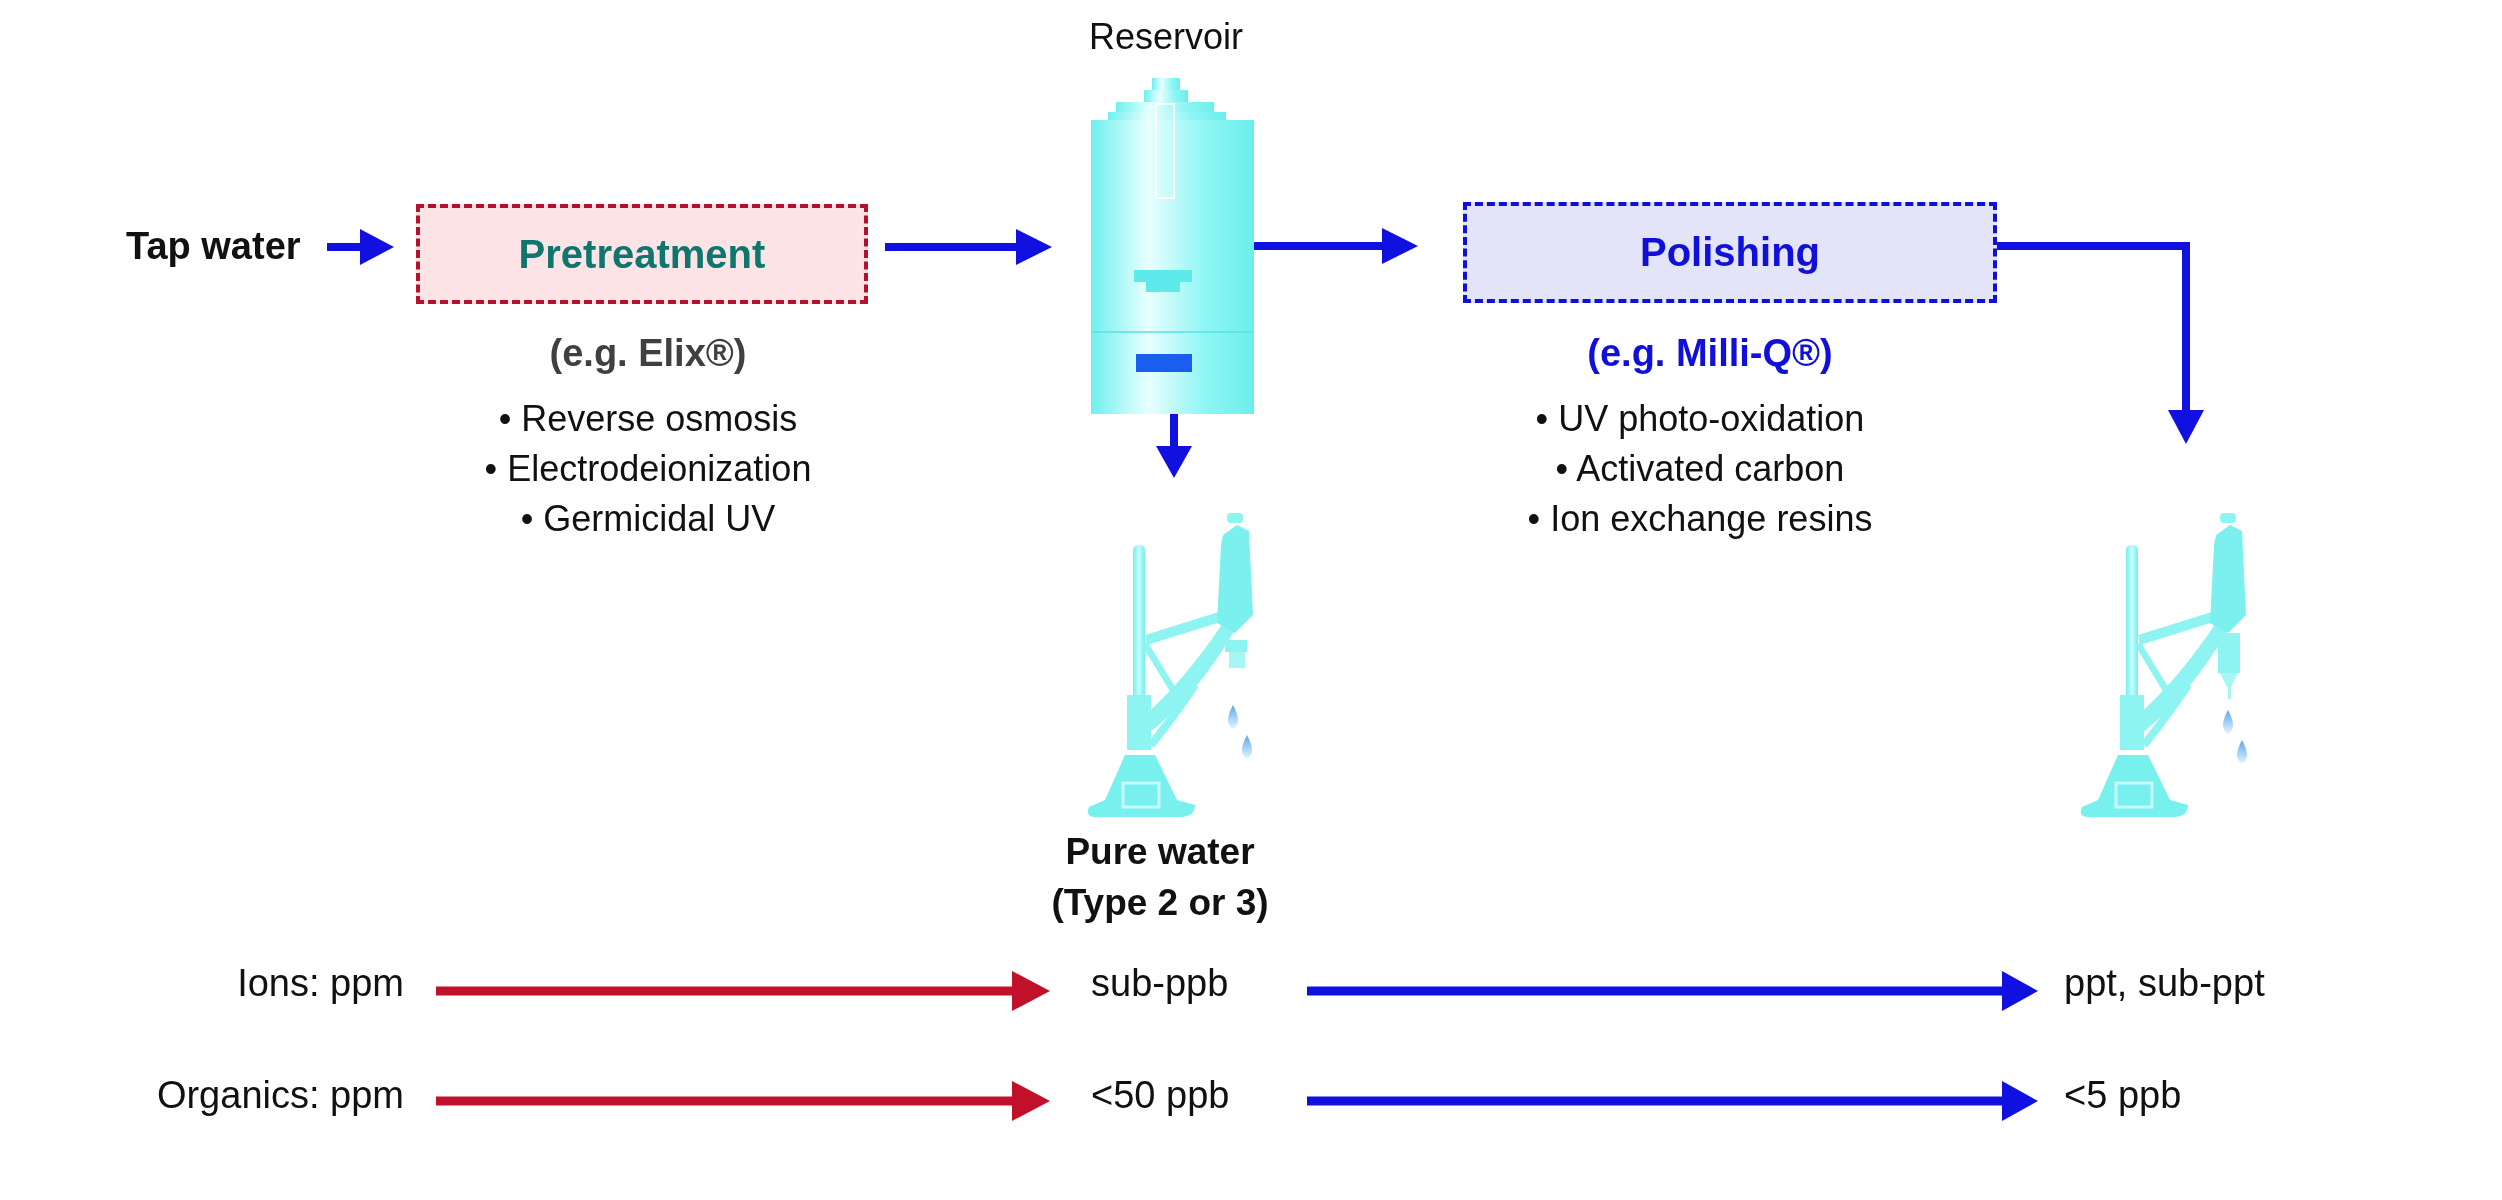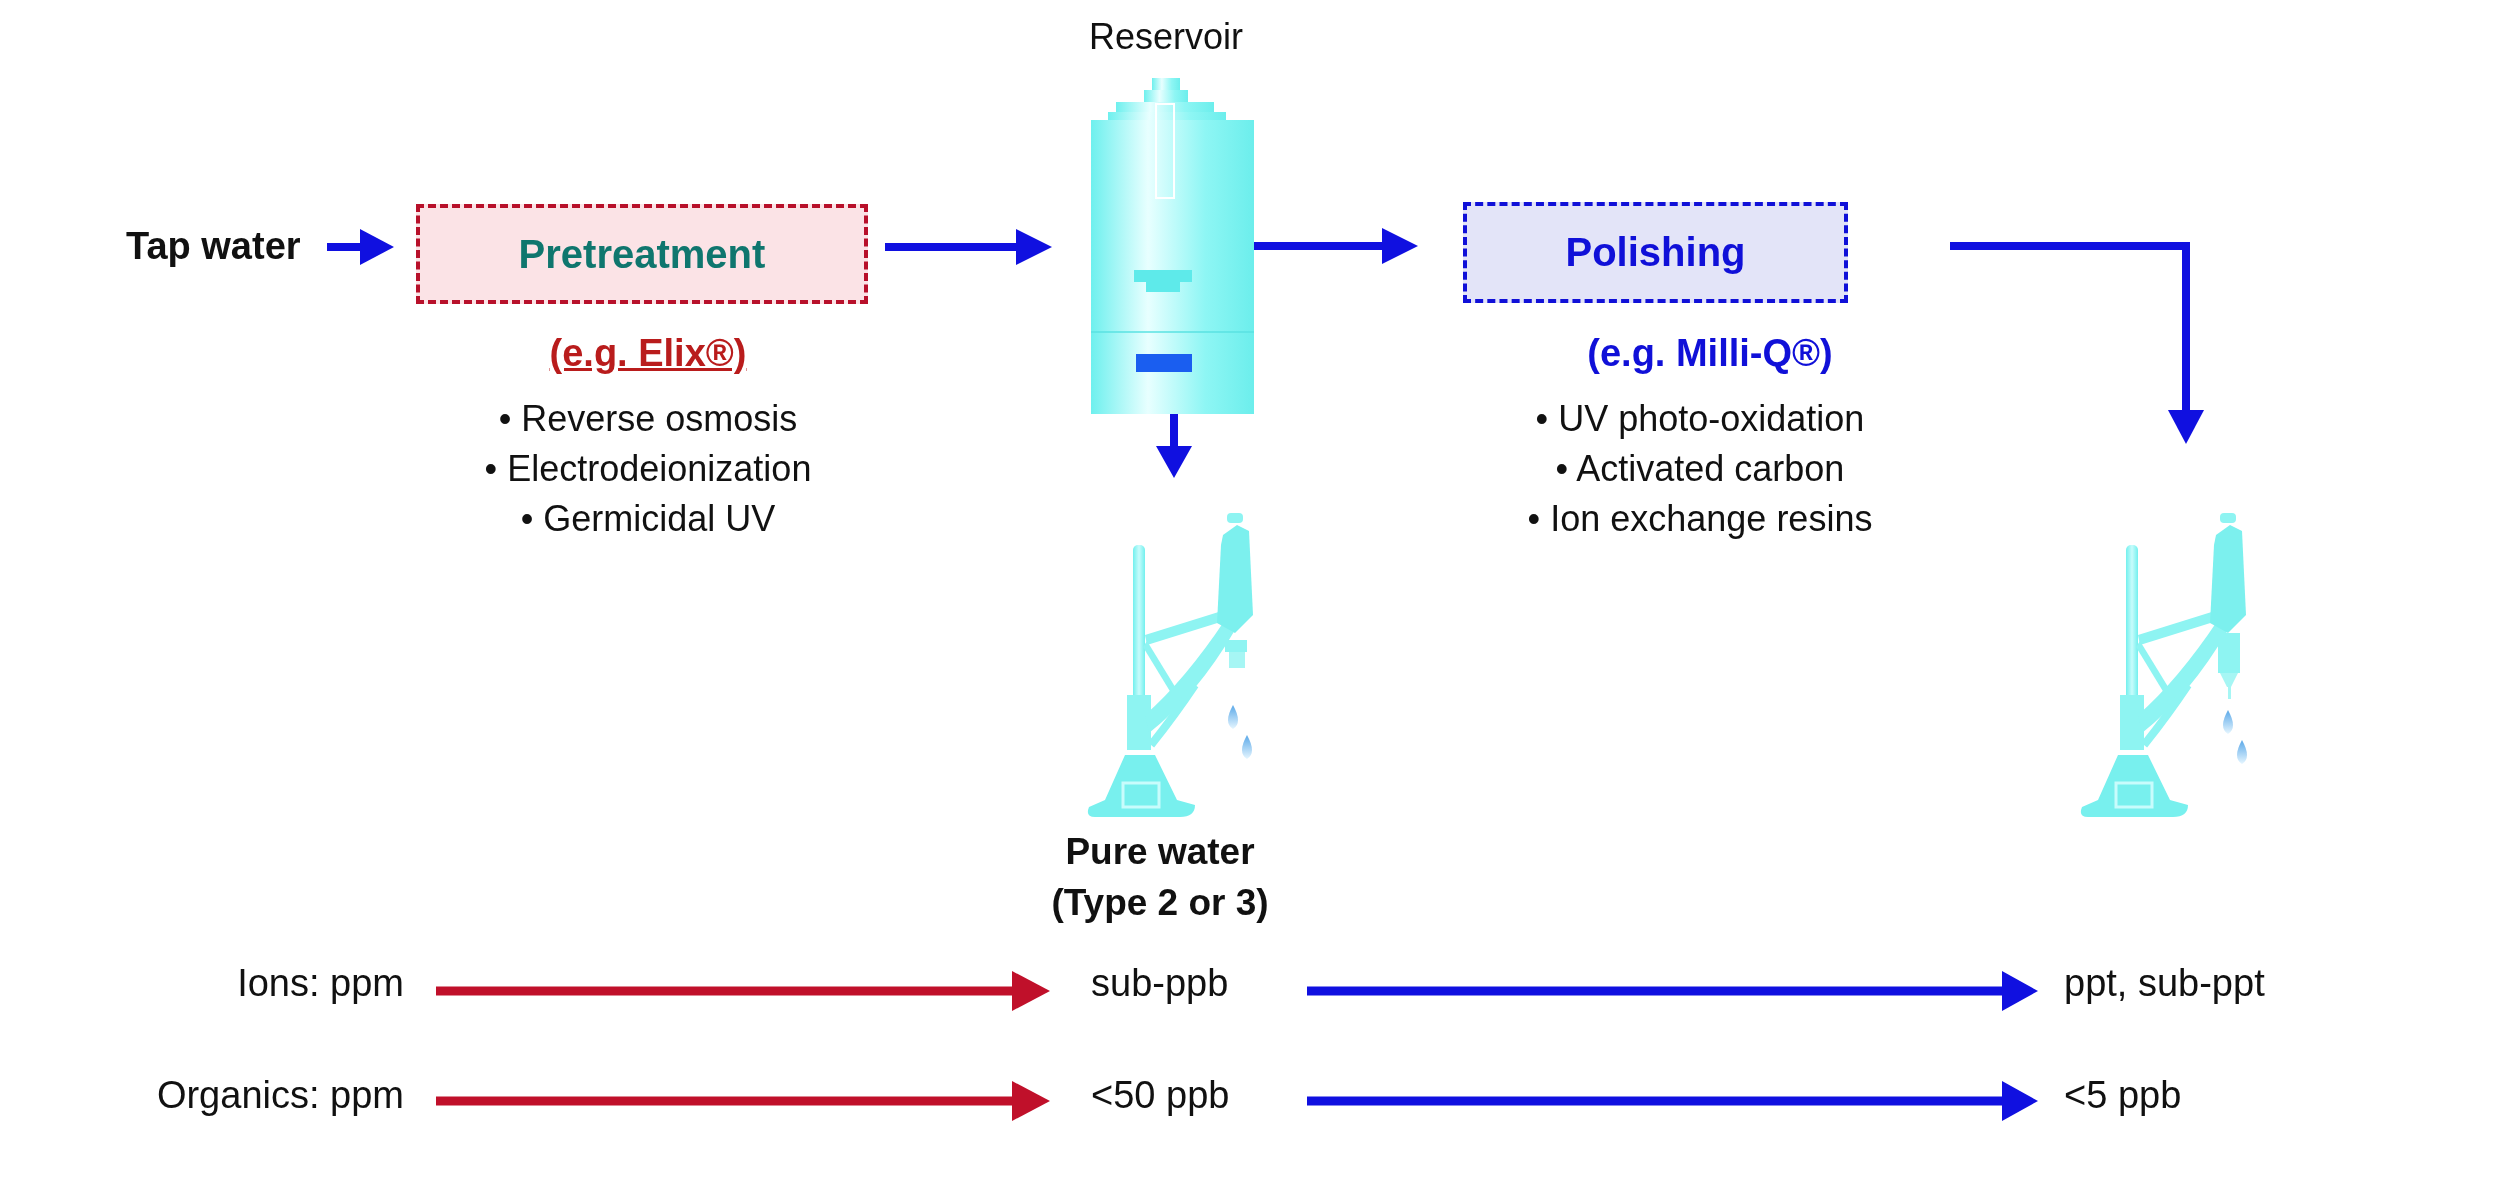--- a/index.html
+++ b/index.html
@@ -70,21 +70,21 @@
     <line x1="1307" y1="1101" x2="2004" y2="1101" stroke="#1010e0" stroke-width="9"></line>
     <polygon points="2002,1081 2038,1101 2002,1121" fill="#1010e0"></polygon>
   </g>
 </svg>
 
 <div class="abs txt bold" style="left:126px; top:225px; font-size:38px;">Tap water</div>
 
 <div class="stage-box" style="left:416px; top:204px; width:452px; height:100px; border-color:#b8102a; background:#fbe3e6; color:#0f766e;">
   <span>Pretreatment</span>
 </div>
-<div class="abs txt center sub" style="left:648px; top:332px; color:#b91c1c;text-decoration:underline;">(e.g. Elix®)</div>
+<div class="abs txt center sub" style="left:648px; top:332px; color:#404040;">(e.g. Elix®)</div>
 <div class="abs center bullets" style="left:648px; top:394px;">
   <div>• Reverse osmosis</div>
   <div>• Electrodeionization</div>
   <div>• Germicidal UV</div>
 </div>
 
 <div class="abs txt center" style="left:1166px; top:16px; font-size:36px;">Reservoir</div>
 <svg class="abs" style="left:1080px; top:74px;" width="190" height="346" viewBox="0 0 190 346">
   <defs>
     <linearGradient id="tankGrad" x1="0" x2="1" y1="0" y2="0">
@@ -105,21 +105,21 @@
   <rect x="76" y="30" width="18" height="94" fill="none" stroke="#ffffff" stroke-width="2"></rect>
 
   <rect x="54" y="196" width="58" height="12" fill="#5eeaea"></rect>
   <rect x="66" y="206" width="34" height="12" fill="#5eeaea"></rect>
 
   <line x1="11" y1="258" x2="174" y2="258" stroke="#5ae2e2" stroke-width="1.5"></line>
 
   <rect x="56" y="280" width="56" height="18" fill="#1a5ef0"></rect>
 </svg>
 
-<div class="stage-box" style="left:1463px; top:202px; width:385px; height:101px; border-color:#1010d8; background:#e3e4f8; color:#1010d8;">
+<div class="stage-box" style="left:1463px; top:202px; width:534px; height:101px; border-color:#1010d8; background:#e3e4f8; color:#1010d8;">
   <span>Polishing</span>
 </div>
 <div class="abs txt center sub" style="left:1710px; top:332px; color:#1010d8;">(e.g. Milli-Q®)</div>
 <div class="abs center bullets" style="left:1700px; top:394px;">
   <div>• UV photo-oxidation</div>
   <div>• Activated carbon</div>
   <div>• Ion exchange resins</div>
 </div>
 
 <svg width="0" height="0" style="position:absolute">

